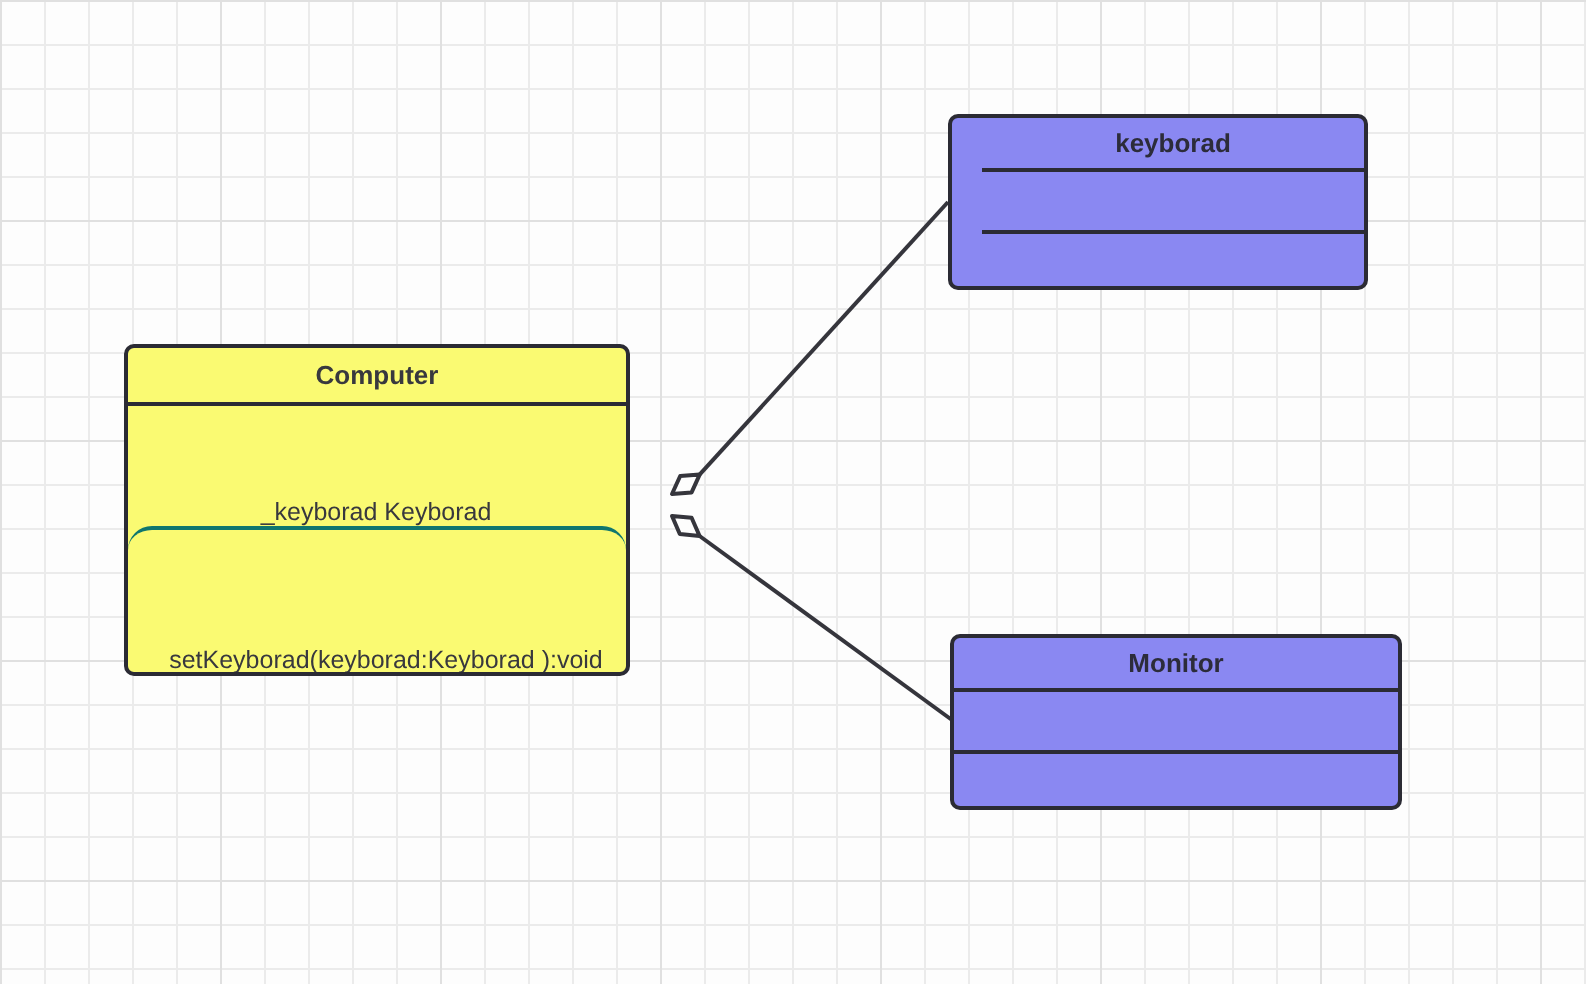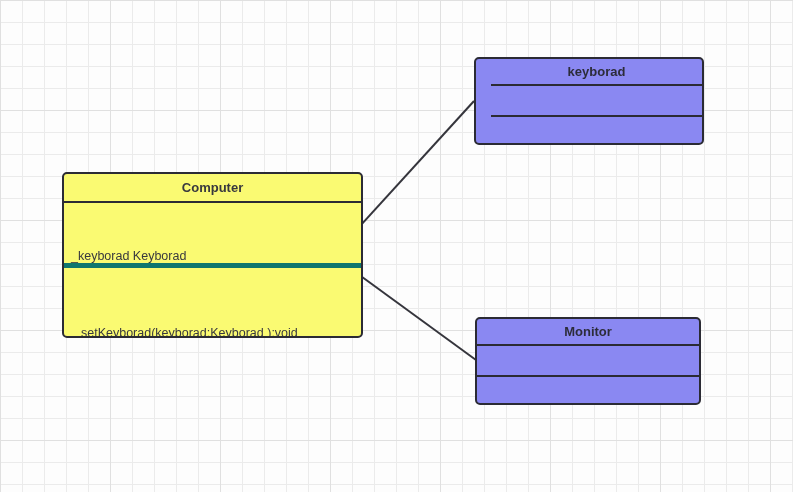--- a/index.html
+++ b/index.html
@@ -23,22 +23,22 @@
   }
   .edge-line { stroke: #35353c; stroke-width: 2; fill: none; }
   .edge-diamond { stroke: #35353c; stroke-width: 2; fill: #fdfdfd; stroke-linejoin: round; }
 
   .uml-node {
     position: absolute; box-sizing: border-box;
     border: 2px solid #2b2b34; border-radius: 5px;
     display: flex; flex-direction: column;
     color: #38383e;
   }
-  .node-computer { left: 62px; top: 172px; width: 301px; height: 166px; background: #fafa72; }
-  .node-keyborad { left: 474px; top: 57px;  width: 230px; height: 88px;  background: #8a88f2; padding-left: 15px; }
+  .node-computer { left: 62px; top: 172px; width: 253px; height: 166px; background: #fafa72; text-align: center; }
+  .node-keyborad { left: 474px; top: 57px;  width: 210px; height: 88px;  background: #8a88f2; padding-left: 15px; }
   .node-monitor  { left: 475px; top: 317px; width: 226px; height: 88px;  background: #8a88f2; }
 
   .node-title {
     display: flex; align-items: center; justify-content: center;
     font-weight: bold; font-size: 13px;
     border-bottom: 2px solid #2b2b34;
     flex: 0 0 auto;
   }
   .node-computer .node-title { height: 27px; }
   .node-keyborad .node-title, .node-monitor .node-title { height: 25px; color: #2c2c3a; }
@@ -49,21 +49,21 @@
     white-space: pre; overflow: hidden;
   }
   .node-computer .node-attrs { height: 60px; padding: 13px 8px 0 7px; }
   .node-keyborad .node-attrs, .node-monitor .node-attrs { height: 31px; border-bottom: 2px solid #2b2b34; }
 
   .node-methods {
     flex: 1 1 auto; box-sizing: border-box;
     font-size: 12.5px; line-height: 16px;
     white-space: pre; overflow: hidden;
   }
-  .node-computer .node-methods { border-top: 5px solid #0f766e; padding: 25px 8px 0 17px; }
+  .node-computer .node-methods { border-top: 2px solid #0f766e; padding: 25px 8px 0 17px; border-radius: 12px; }
 
   .text-line { display: block; }
 </style>
 </head>
 <body>
 
 <div class="canvas">
 
   <svg class="connectors" viewBox="0 0 793 492">
 

